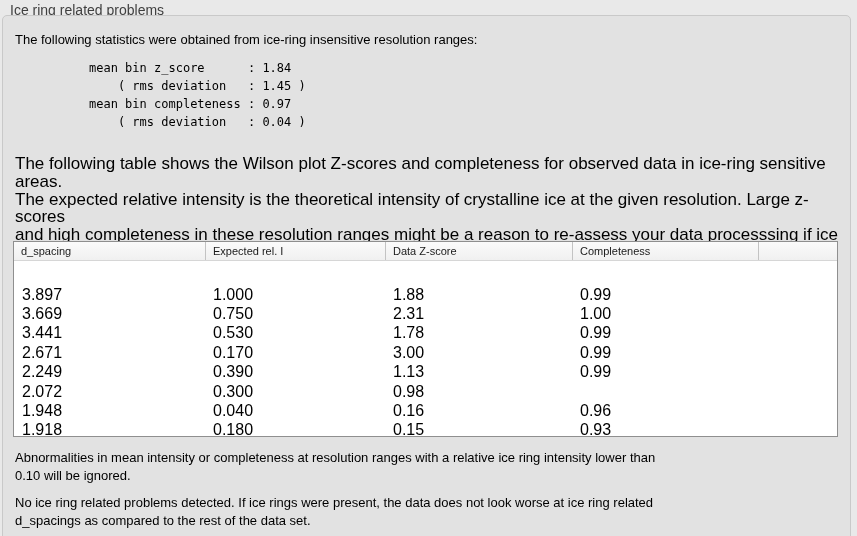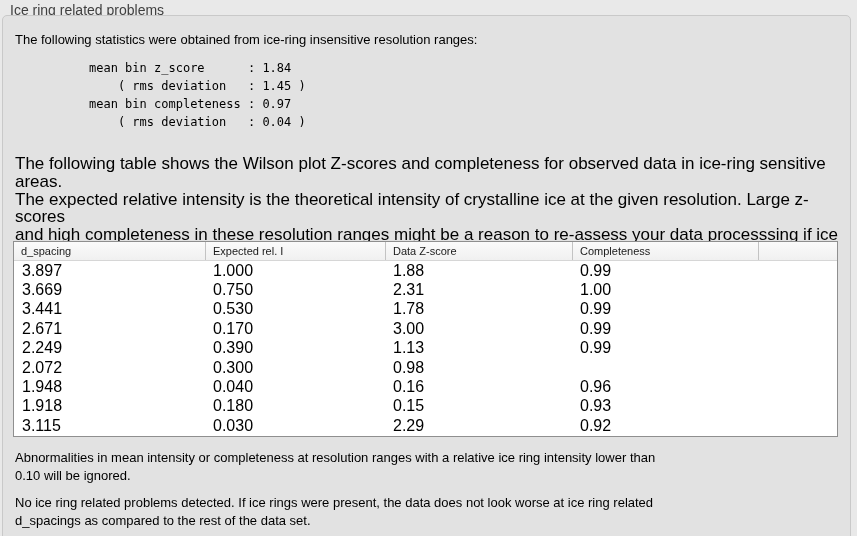--- a/index.html
+++ b/index.html
@@ -46,20 +46,21 @@
     white-space: pre-line;
   }
   .listctrl {
     position: absolute;
     left: 10px; top: 225px;
     width: 825px; height: 196px;
     background: #ffffff;
     border: 1px solid #8f8f8f;
     display: flex;
     flex-direction: column;
+    gap: 24px;
   }
   .thead {
     display: flex;
     height: 19px;
     background: linear-gradient(#fbfbfb, #f0f0f0);
     border-bottom: 1px solid #d6d6d6;
     flex: 0 0 auto;
   }
   .th {
     font-size: 11px;

